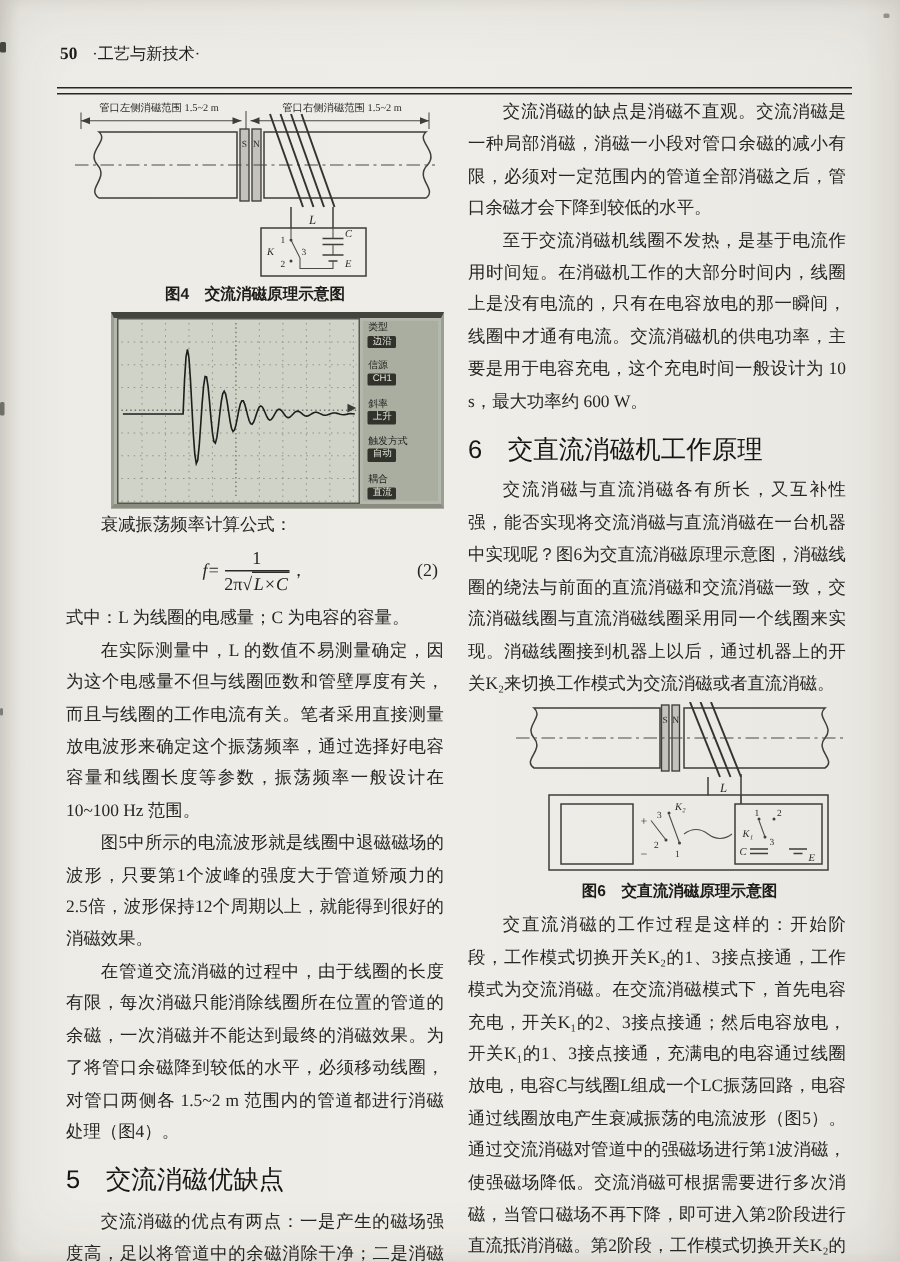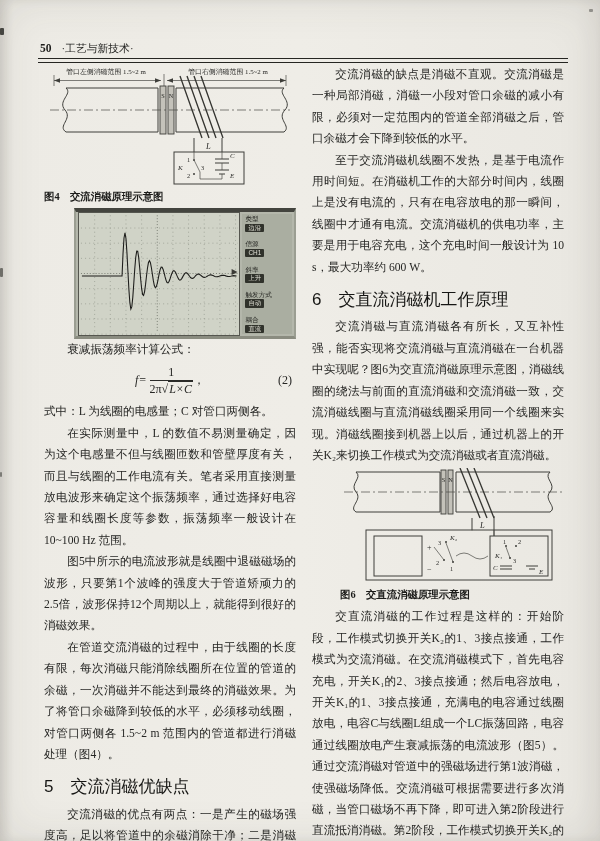--- a/index.html
+++ b/index.html
@@ -14,21 +14,21 @@
     color:#262624;
   }
   .page::after{
     content:"";position:absolute;inset:0;pointer-events:none;
     box-shadow:inset 0 0 46px rgba(60,55,45,0.10), inset 4px 0 10px rgba(40,35,30,0.08);
   }
   .speck{position:absolute;background:#4a4a46;border-radius:1px;}
 
   
   .header-row{
-    position:absolute;left:40px;right:34px;top:42px;
+    position:absolute;left:40px;right:34px;top:29px;
     display:flex;justify-content:space-between;align-items:flex-start;
     font-size:10.8px;color:#1e1e1c;
   }
   .header-left{display:flex;align-items:baseline;gap:10px;}
   .page-num{font-weight:bold;font-size:11.5px;}
   .header-right{display:flex;align-items:baseline;gap:18px;}
   .rule-double{
     position:absolute;left:38px;right:32px;top:58px;height:2.6px;
     border-top:1.4px solid #262622;border-bottom:1.4px solid #262622;
   }
@@ -37,23 +37,23 @@
   .col{position:absolute;top:66px;width:252px;font-size:11.6px;line-height:21.4px;text-align:justify;}
   .col-left{left:44px;}
   .col-right{left:312px;top:64px;}
   .col p{margin:0;text-indent:2em;}
   .col p.noindent{text-indent:0;}
   .sec-heading{font-weight:normal;font-size:17px;margin:11px 0 6px;color:#161614;
     font-family:"Liberation Sans","DejaVu Sans",sans-serif;}
 
   
   .fig-caption{
-    text-align:left;font-weight:bold;font-size:10.4px;line-height:15px;
+    text-align:center;font-weight:bold;font-size:10.4px;line-height:15px;
     margin:3px 0 4px;color:#1c1c1a;text-indent:0;
-    font-family:Liberation Serif, serif;
+    font-family:Liberation Sans, sans-serif;
   }
   svg{display:block;}
   .lineart{stroke:#3e3e3a;fill:none;stroke-width:1;}
   .lineart-thin{stroke:#4a4a46;fill:none;stroke-width:0.7;}
   .svg-txt{font-family:"Liberation Serif","DejaVu Serif",serif;fill:#2a2a28;}
   .svg-cjk{font-size:6.9px;}
   .svg-var{font-style:italic;font-size:8.5px;}
   .svg-small{font-size:6.3px;}
   .flange{fill:#c4c2ba;stroke:#3e3e3a;stroke-width:0.9;}
 
@@ -226,21 +226,21 @@
 
     <p>衰减振荡频率计算公式：</p>
     <div class="equation">
       <span class="eq-lhs">f=</span>
       <span class="frac">
         <span class="num">1</span>
         <span class="den"><span>2π</span><span class="sqrt">√</span><span class="radicand">L×C</span></span>
       </span><span>，</span>
       <span class="eq-no">(2)</span>
     </div>
-    <p class="noindent">式中：L 为线圈的电感量；C 对管口两侧各。</p>
+    <p class="noindent">式中：L 为线圈的电感量；C 为电容的容量。</p>
     <p>在实际测量中，L 的数值不易测量确定，因为这个电感量不但与线圈匝数和管壁厚度有关，而且与线圈的工作电流有关。笔者采用直接测量放电波形来确定这个振荡频率，通过选择好电容容量和线圈长度等参数，振荡频率一般设计在 10~100 Hz 范围。</p>
     <p>图5中所示的电流波形就是线圈中退磁磁场的波形，只要第1个波峰的强度大于管道矫顽力的2.5倍，波形保持12个周期以上，就能得到很好的消磁效果。</p>
     <p>在管道交流消磁的过程中，由于线圈的长度有限，每次消磁只能消除线圈所在位置的管道的余磁，一次消磁并不能达到最终的消磁效果。为了将管口余磁降到较低的水平，必须移动线圈，对管口两侧各 1.5~2 m 范围内的管道都进行消磁处理（图4）。</p>
     <div class="sec-heading">5　交流消磁优缺点</div>
     <p>交流消磁的优点有两点：一是产生的磁场强度高，足以将管道中的余磁消除干净；二是消磁所需的功率小，线圈不会发热。</p>
   </div>
 
   <div class="col col-right">
     <p>交流消磁的缺点是消磁不直观。交流消磁是一种局部消磁，消磁一小段对管口余磁的减小有限，必须对一定范围内的管道全部消磁之后，管口余磁才会下降到较低的水平。</p>
     <p>至于交流消磁机线圈不发热，是基于电流作用时间短。在消磁机工作的大部分时间内，线圈上是没有电流的，只有在电容放电的那一瞬间，线圈中才通有电流。交流消磁机的供电功率，主要是用于电容充电，这个充电时间一般设计为 10 s，最大功率约 600 W。</p>

